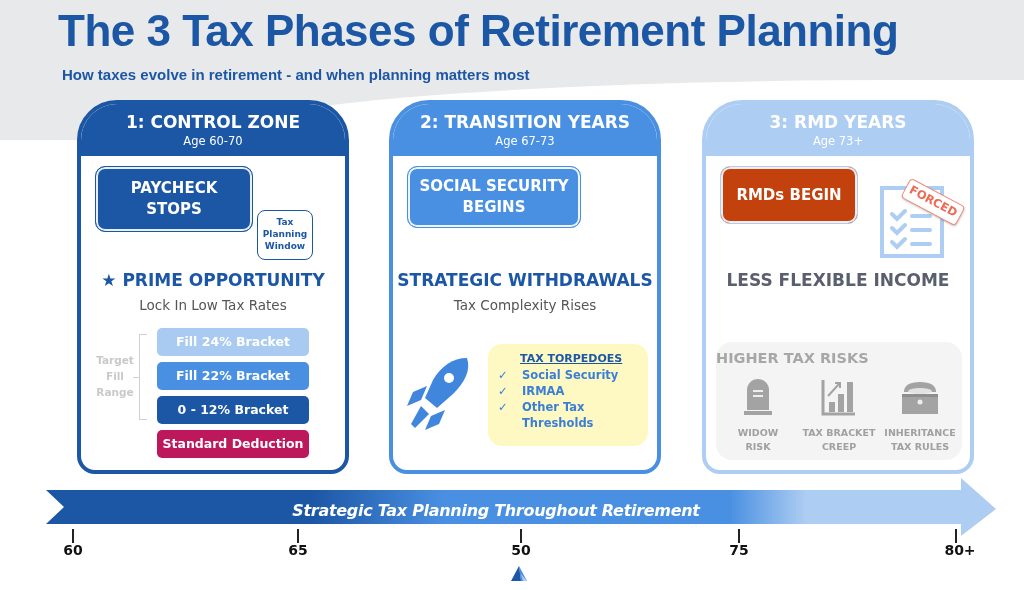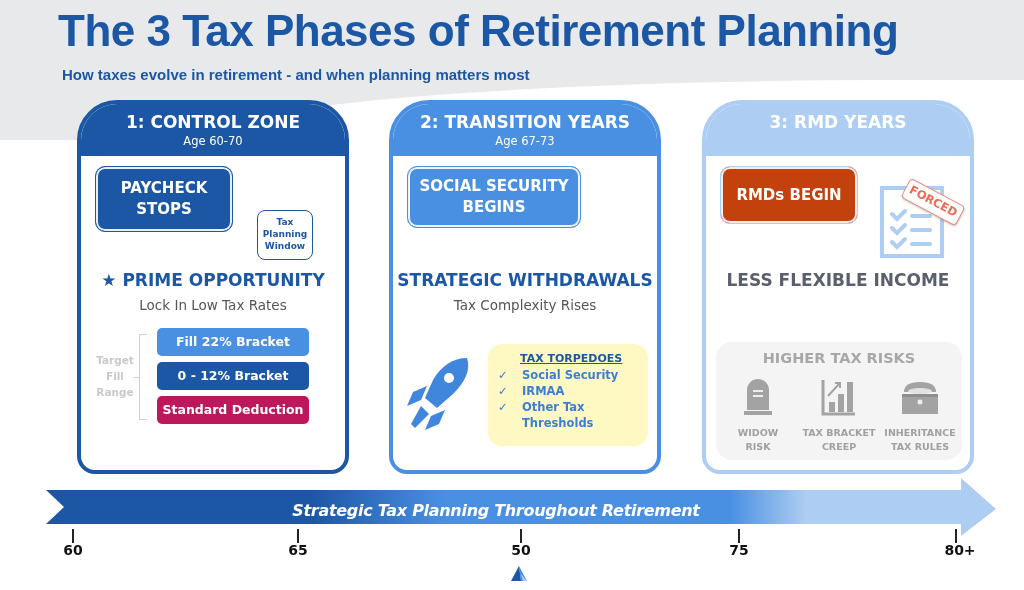--- a/index.html
+++ b/index.html
@@ -14,21 +14,21 @@
   .card-head .ph { font-size: 17px; font-weight: bold; letter-spacing: 0; }
   .card-head .age { font-size: 11.5px; margin-top: 2px; }
   .c1 { left: 77px; border-color: #1c57a5; }
   .c1 .card-head { background: #1c57a5; }
   .c2 { left: 389px; border-color: #4a90e2; }
   .c2 .card-head { background: #4a90e2; }
   .c3 { left: 702px; border-color: #aecdf2; }
   .c3 .card-head { background: #aecdf2; }
 
   .event-box { position: absolute; top: 62px; left: 14px; border-radius: 10px; color: #fff; font-weight: bold; font-size: 15px; text-align: center; line-height: 21px; display: flex; align-items: center; justify-content: center; box-shadow: inset 0 0 0 2px rgba(255,255,255,0.9); border: 1px solid; }
-  .c1 .event-box { width: 138px; height: 66px; background: #1c57a5; border-color: #1c57a5; }
+  .c1 .event-box { width: 158px; height: 66px; background: #1c57a5; border-color: #1c57a5; }
   .c2 .event-box { width: 174px; height: 62px; background: #4a90e2; border-color: #4a90e2; }
   .c3 .event-box { width: 138px; height: 58px; background: #c2410c; border-color: #aecdf2; }
 
   .tpw { position: absolute; left: 176px; top: 106px; width: 56px; height: 50px; border: 1.5px solid #1c57a5; border-radius: 8px; font-size: 9px; font-weight: bold; color: #1c57a5; text-align: center; line-height: 12px; padding-top: 5px; }
 
   .headline { position: absolute; left: 0; width: 100%; text-align: center; font-weight: bold; font-size: 17px; }
   .subline { position: absolute; left: 0; width: 100%; text-align: center; font-size: 13.5px; color: #555; }
   .c1 .headline { top: 166px; color: #1c57a5; }
   .c1 .subline { top: 193px; }
   .c2 .headline { top: 166px; color: #1c57a5; }
@@ -45,21 +45,21 @@
   .rocket { position: absolute; left: 12px; top: 250px; width: 70px; height: 78px; }
   .torpedo { position: absolute; left: 95px; top: 240px; width: 160px; height: 102px; background: #fef9c3; border-radius: 14px; padding: 8px 0 0 10px; font-size: 11.5px; font-weight: bold; color: #3a7fd5; }
   .torpedo .t-title { text-decoration: underline; color: #1c57a5; margin-left: 22px; font-size: 11px; margin-bottom: 2px; }
   .torpedo .row { display: flex; line-height: 16px; }
   .torpedo .chk { width: 24px; color: #3a7fd5; font-weight: normal; }
 
   .clipboard { position: absolute; left: 174px; top: 82px; width: 64px; height: 72px; }
   .forced { position: absolute; left: 196px; top: 87px; width: 62px; height: 22px; border: 1.5px solid #ef8a7a; border-radius: 4px; background: #fff; color: #ef6a55; font-weight: bold; font-size: 11.5px; text-align: center; line-height: 19px; transform: rotate(28deg); box-shadow: 1px 1px 2px rgba(0,0,0,0.2); }
 
   .risks { position: absolute; left: 10px; top: 238px; width: 246px; height: 118px; background: #f4f4f4; border-radius: 16px; }
-  .risks .r-title { text-align: center; font-weight: bold; font-size: 14.5px; color: #a7a7a7; margin-top: 8px; }
+  .risks .r-title { text-align: left; font-weight: bold; font-size: 14.5px; color: #a7a7a7; margin-top: 8px; }
   .risk-item { position: absolute; top: 36px; width: 80px; text-align: center; }
   .risk-item .r-lbl { font-size: 9.5px; font-weight: bold; color: #a0a0a0; line-height: 14px; margin-top: 6px; }
   .arrow-label { position: absolute; left: 0; top: 23px; width: 950px; text-align: center; color: #fff; font-style: italic; font-weight: bold; font-size: 16px; font-family: "DejaVu Sans", sans-serif; letter-spacing: -0.3px; }
   .tick { position: absolute; top: 529px; width: 1.5px; height: 14px; background: #222; }
   .tick-lbl { position: absolute; top: 542px; font-weight: bold; font-size: 14px; color: #111; font-family: "DejaVu Sans", sans-serif; transform: translateX(-50%); }
   .logo { position: absolute; left: 510px; top: 565px; width: 18px; height: 18px; }
 </style>
 </head>
 <body>
 
@@ -88,20 +88,21 @@
   <div class="headline">★ PRIME OPPORTUNITY</div>
   <div class="subline">Lock In Low Tax Rates</div>
   <div class="fill-brace"></div>
   <div class="fill-tick"></div>
   <div class="fill-label">
     <div>Target</div>
     <div>Fill</div>
     <div>Range</div>
   </div>
   <div class="brackets">
+    <div class="bracket" style="background:#a9cbf1">Fill 24% Bracket</div>
     <div class="bracket" style="background:#4a90e2">Fill 22% Bracket</div>
     <div class="bracket" style="background:#1c57a5">0 - 12% Bracket</div>
     <div class="bracket" style="background:#be185d">Standard Deduction</div>
   </div>
 </div>
 
 <div class="card c2">
   <div class="card-head">
     <div class="ph">2: TRANSITION YEARS</div>
     <div class="age">Age 67-73</div>
@@ -140,20 +141,21 @@
     <div class="row">
         <span class="chk"></span>
         <span>Thresholds</span>
       </div>
   </div>
 </div>
 
 <div class="card c3">
   <div class="card-head">
     <div class="ph">3: RMD YEARS</div>
+    <div class="age">Age 73+</div>
   </div>
   <div class="event-box">
     <div>RMDs BEGIN</div>
   </div>
   <svg class="clipboard" viewBox="0 0 64 72">
     <rect x="2" y="2" width="60" height="68" fill="none" stroke="#aecdf2" stroke-width="4"></rect>
     <g stroke="#aecdf2" stroke-width="4" fill="none" stroke-linecap="round">
       <path d="M12 28 l5 5 l8 -8"></path>
         <line x1="32" y1="30" x2="50" y2="30"></line>
       <path d="M12 42 l5 5 l8 -8"></path>

